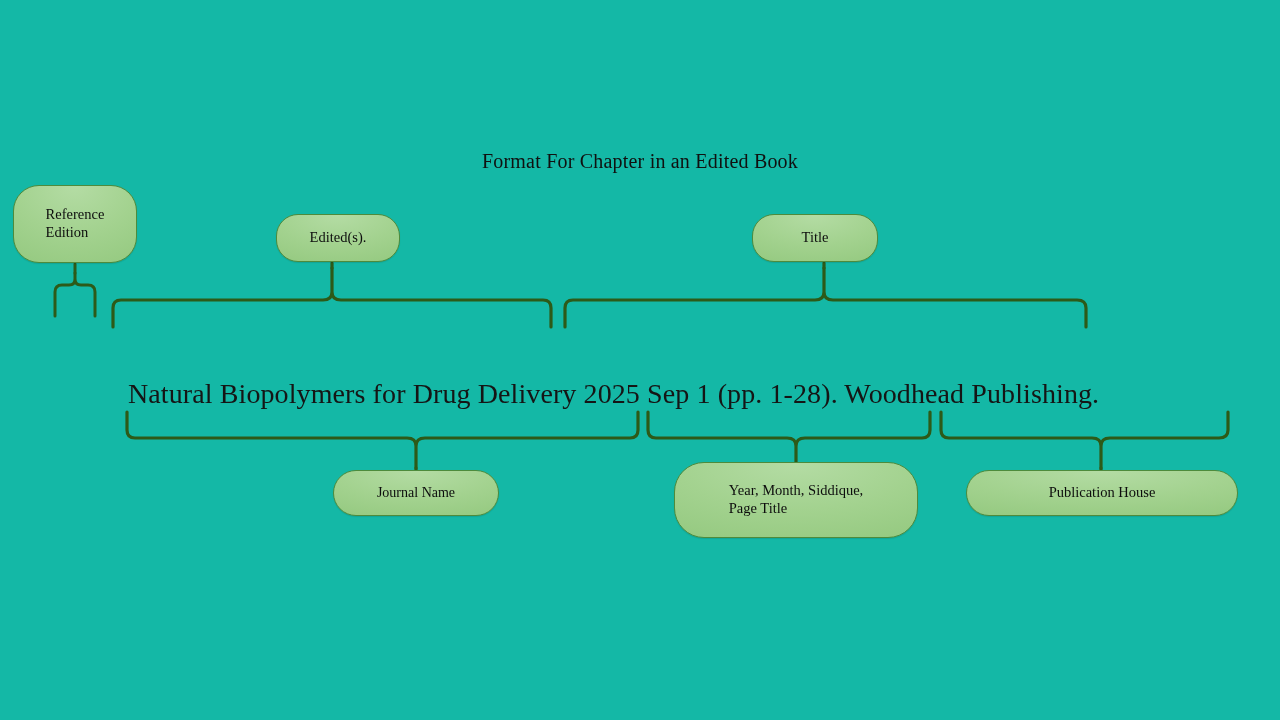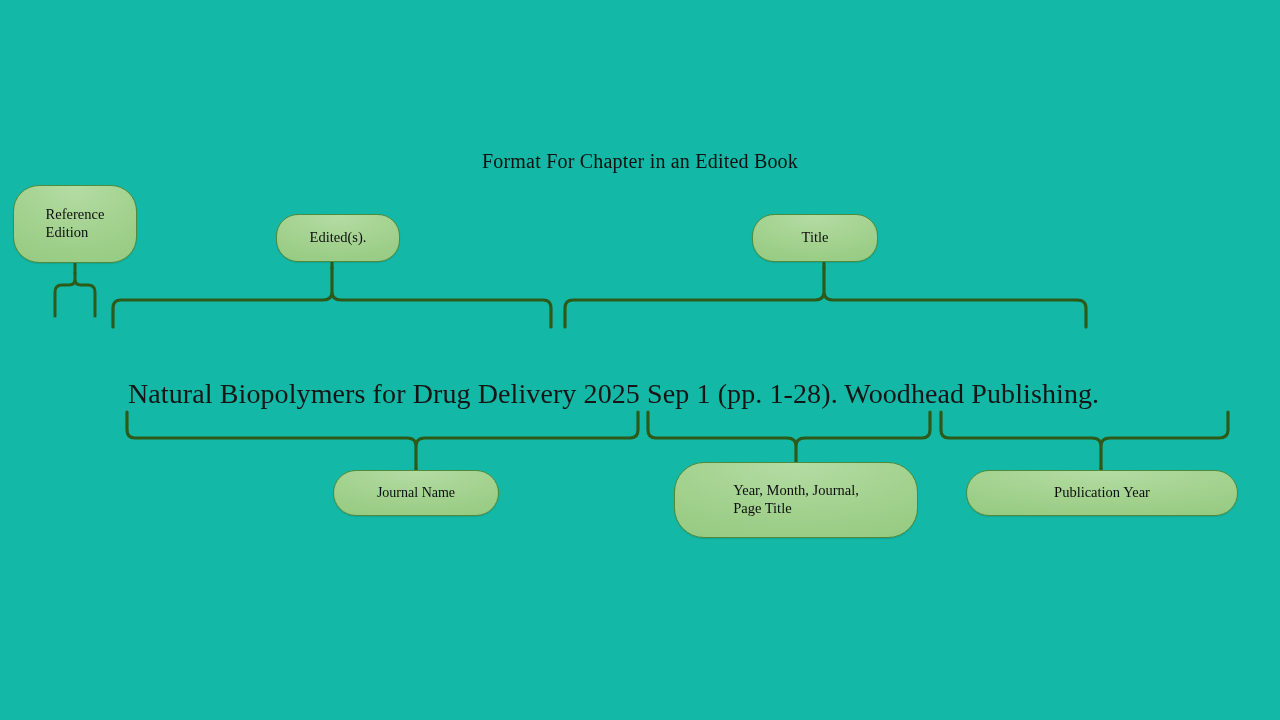--- a/index.html
+++ b/index.html
@@ -230,22 +230,22 @@
   <div class="node-box" id="box-title">
     <span>Title</span>
   </div>
 
   <div class="node-box" id="box-journal-name">
     <span>Journal Name</span>
   </div>
 
   <div class="node-box" id="box-year-month">
     <div>
-      <span>Year, Month, Journal,</span><br>
+      <span>Year, Month, Siddique,</span><br>
       <span>Page Title</span>
     </div>
   </div>
 
   <div class="node-box" id="box-publication-house">
-    <span>Publication Year</span>
+    <span>Publication House</span>
   </div>
 
 </div>
 
 </body></html>

